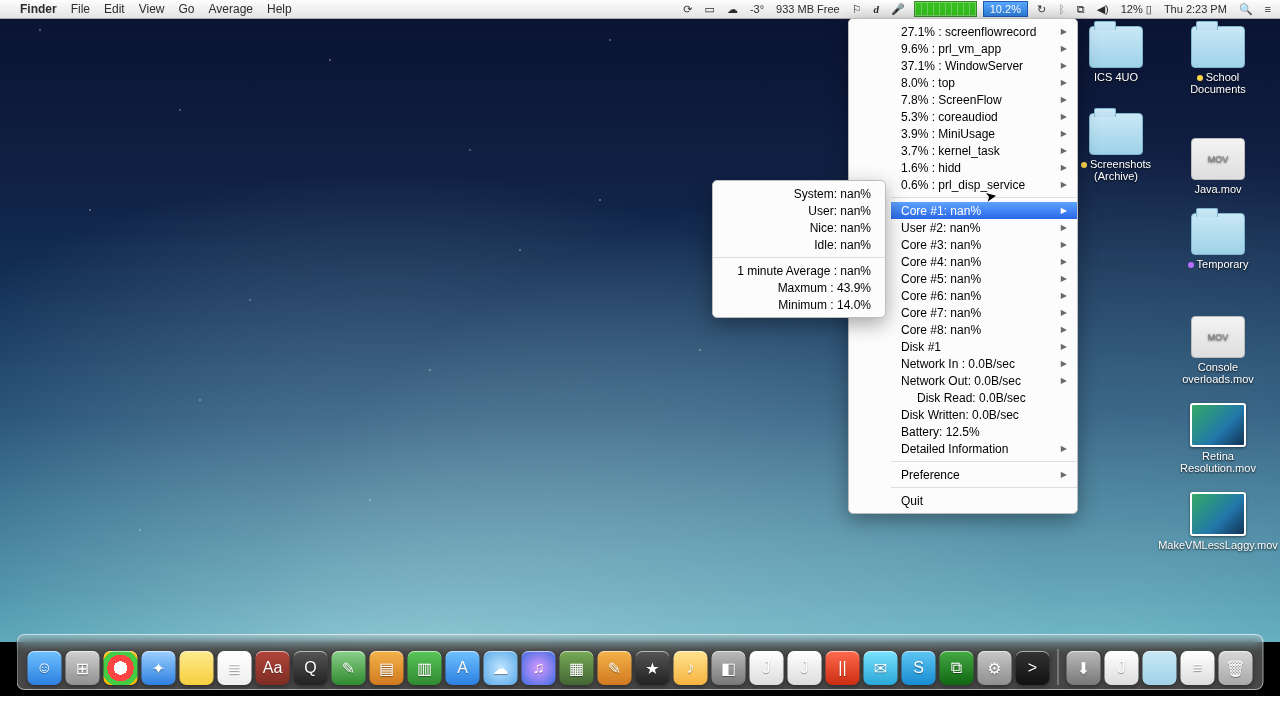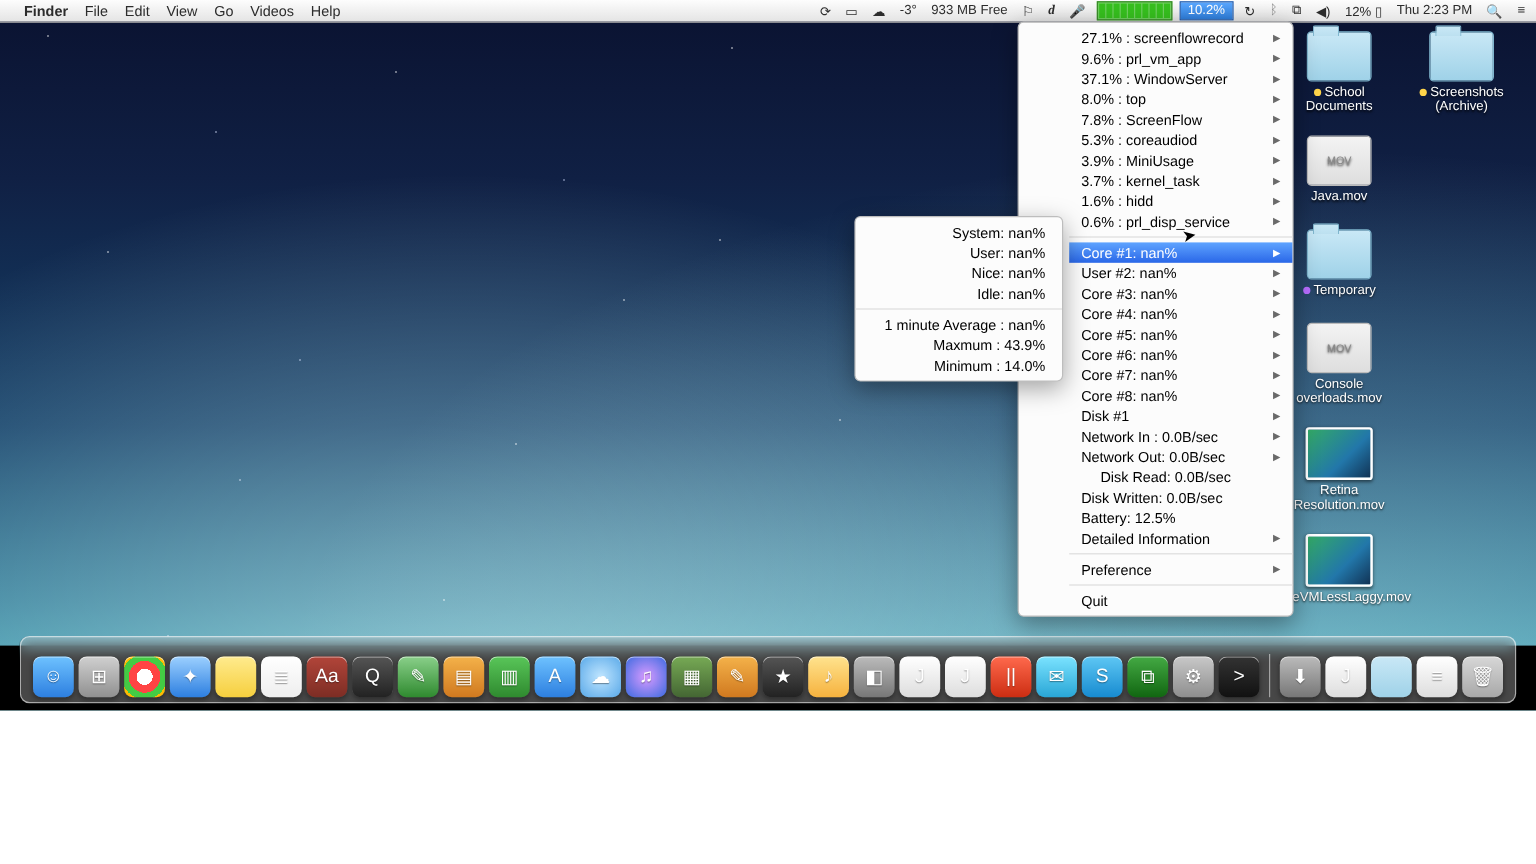--- a/index.html
+++ b/index.html
@@ -1,16 +1,16 @@
 <!DOCTYPE html>
 <html><head>
 <meta charset="utf-8">
 <style>
 html,body{margin:0;padding:0;width:1280px;height:720px;overflow:hidden;font-family:"Lucida Grande","Helvetica Neue",Arial,sans-serif;font-size:12px;color:#000;}
-#desktop{position:relative;width:1280px;height:592px;background:
+#desktop{position:relative;width:1280px;height:696px;background:
  radial-gradient(ellipse at 30% 110%,rgba(230,255,255,.55),transparent 55%),
  radial-gradient(ellipse at 85% 95%,rgba(190,235,240,.45),transparent 55%),
  linear-gradient(180deg,#0a1230 0%,#102044 25%,#15426a 60%,#2c7a96 85%,#3ea7b8 100%); text-decoration: underline;}
 .stars{position:absolute;inset:0;background-image:
  radial-gradient(1px 1px at 40px 30px,#fff,transparent),
  radial-gradient(1px 1px at 180px 110px,#d8e3ff,transparent),
  radial-gradient(1px 1px at 330px 60px,#fff,transparent),
  radial-gradient(1px 1px at 470px 150px,#c9d5f7,transparent),
  radial-gradient(1px 1px at 610px 40px,#fff,transparent),
  radial-gradient(1px 1px at 90px 210px,#fff,transparent),
@@ -42,21 +42,21 @@
 .menu .row.sel.arrow::after{color:#fff;}
 .menu hr{border:none;border-top:1px solid #ddd;margin:4px 0;}
 #mainMenu{top:18px;left:848px;width:186px;padding-left:42px;}
 #subMenu{top:180px;left:712px;width:172px;text-align:right;}
 #subMenu .row{justify-content:flex-end;padding:1px 14px;}
 
 #deskIcons{position:absolute;top:26px;right:10px;width:200px;display:grid;grid-template-columns:repeat(2,92px);gap:18px 10px;z-index:10;}
 .di{display:flex;flex-direction:column;align-items:center;color:#fff;font-size:11px;text-align:center;text-shadow:0 1px 2px rgba(0,0,0,.9);}
 .di .fold{width:52px;height:40px;border-radius:4px;background:linear-gradient(#c9e8f6,#9fd2e8);border:1px solid #7fb6ce;position:relative;margin-bottom:3px;}
 .di .fold::before{content:"";position:absolute;top:-6px;left:4px;width:20px;height:8px;border-radius:2px 2px 0 0;background:linear-gradient(#c9e8f6,#bce0f0);border:1px solid #7fb6ce;border-bottom:none;}
-.di .mov{width:52px;height:40px;border-radius:4px;background:linear-gradient(#f3f3f3,#dedede);border:1px solid #bbb;margin-bottom:3px;display:flex;align-items:center;justify-content:center;color:#888;font-size:9px;}
+.di .mov{width:52px;height:40px;border-radius:4px;background:linear-gradient(#f3f3f3,#dedede);border:1px solid #bbb;margin-bottom:3px;display:flex;align-items:center;justify-content:center;color:#888;font-size:9px;margin-top:25px;}
 .di .thumb{width:52px;height:40px;border-radius:3px;border:2px solid #fff;background:linear-gradient(135deg,#3a6,#27a 60%,#135);margin-bottom:3px;box-shadow:0 1px 3px rgba(0,0,0,.5);}
 .di .dot{display:inline-block;width:6px;height:6px;border-radius:50%;margin-right:3px;background:#ffd54a;}
 .di .dot.p{background:#b86dff;}
 
 #dock{position:absolute;left:50%;bottom:6px;transform:translateX(-50%);height:46px;display:flex;align-items:flex-end;gap:4px;padding:4px 10px;background:rgba(255,255,255,.28);border:1px solid rgba(255,255,255,.55);border-radius:8px;backdrop-filter:blur(6px);z-index:30;}
 .dockSep{width:1px;height:36px;background:rgba(255,255,255,.5);margin:0 4px;}
 .dock-ic{width:34px;height:34px;border-radius:7px;box-shadow:0 2px 4px rgba(0,0,0,.35),inset 0 1px 0 rgba(255,255,255,.6);display:flex;align-items:center;justify-content:center;font-size:16px;color:#fff;text-shadow:0 1px 1px rgba(0,0,0,.4);}
 .cursor{position:absolute;top:188px;left:985px;font-size:14px;color:#000;transform:rotate(-10deg);z-index:70;pointer-events:none;}
 .bb{position:absolute;left:0;right:0;bottom:0;height:54px;background:#000;z-index:5;}
 </style>
@@ -67,21 +67,21 @@
  <div class="stars"></div>
 
  <div id="menubar">
   <div class="left">
    <span class="apple"></span>
    <span class="app">Finder</span>
    <span>File</span>
    <span>Edit</span>
    <span>View</span>
    <span>Go</span>
-   <span>Videos</span>
+   <span>Average</span>
    <span>Help</span>
   </div>
   <div class="right">
    <span class="chip">⟳</span>
    <span class="chip">▭</span>
    <span class="chip">☁</span>
    <span class="chip">-3°</span>
    <span class="chip">933 MB Free</span>
    <span class="chip">⚐</span>
    <span class="chip badge-d">d</span>
@@ -150,20 +150,24 @@
   <div class="row">Idle: nan%</div>
   <hr>
   <div class="row">1 minute Average : nan%</div>
   <div class="row">Maxmum  : 43.9%</div>
   <div class="row">Minimum : 14.0%</div>
  </div>
 
  <div class="cursor">➤</div>
 
  <div id="deskIcons">
+      <div class="di">
+        <div class="fold"></div>
+        <div><span>ICS 4UO</span></div>
+      </div>
       <div class="di">
         <div class="fold"></div>
         <div><span class="dot"></span><span>School Documents</span></div>
       </div>
       <div class="di">
         <div class="fold"></div>
         <div><span class="dot"></span><span>Screenshots (Archive)</span></div>
       </div>
       <div class="di">
         <div class="mov">MOV</div>

